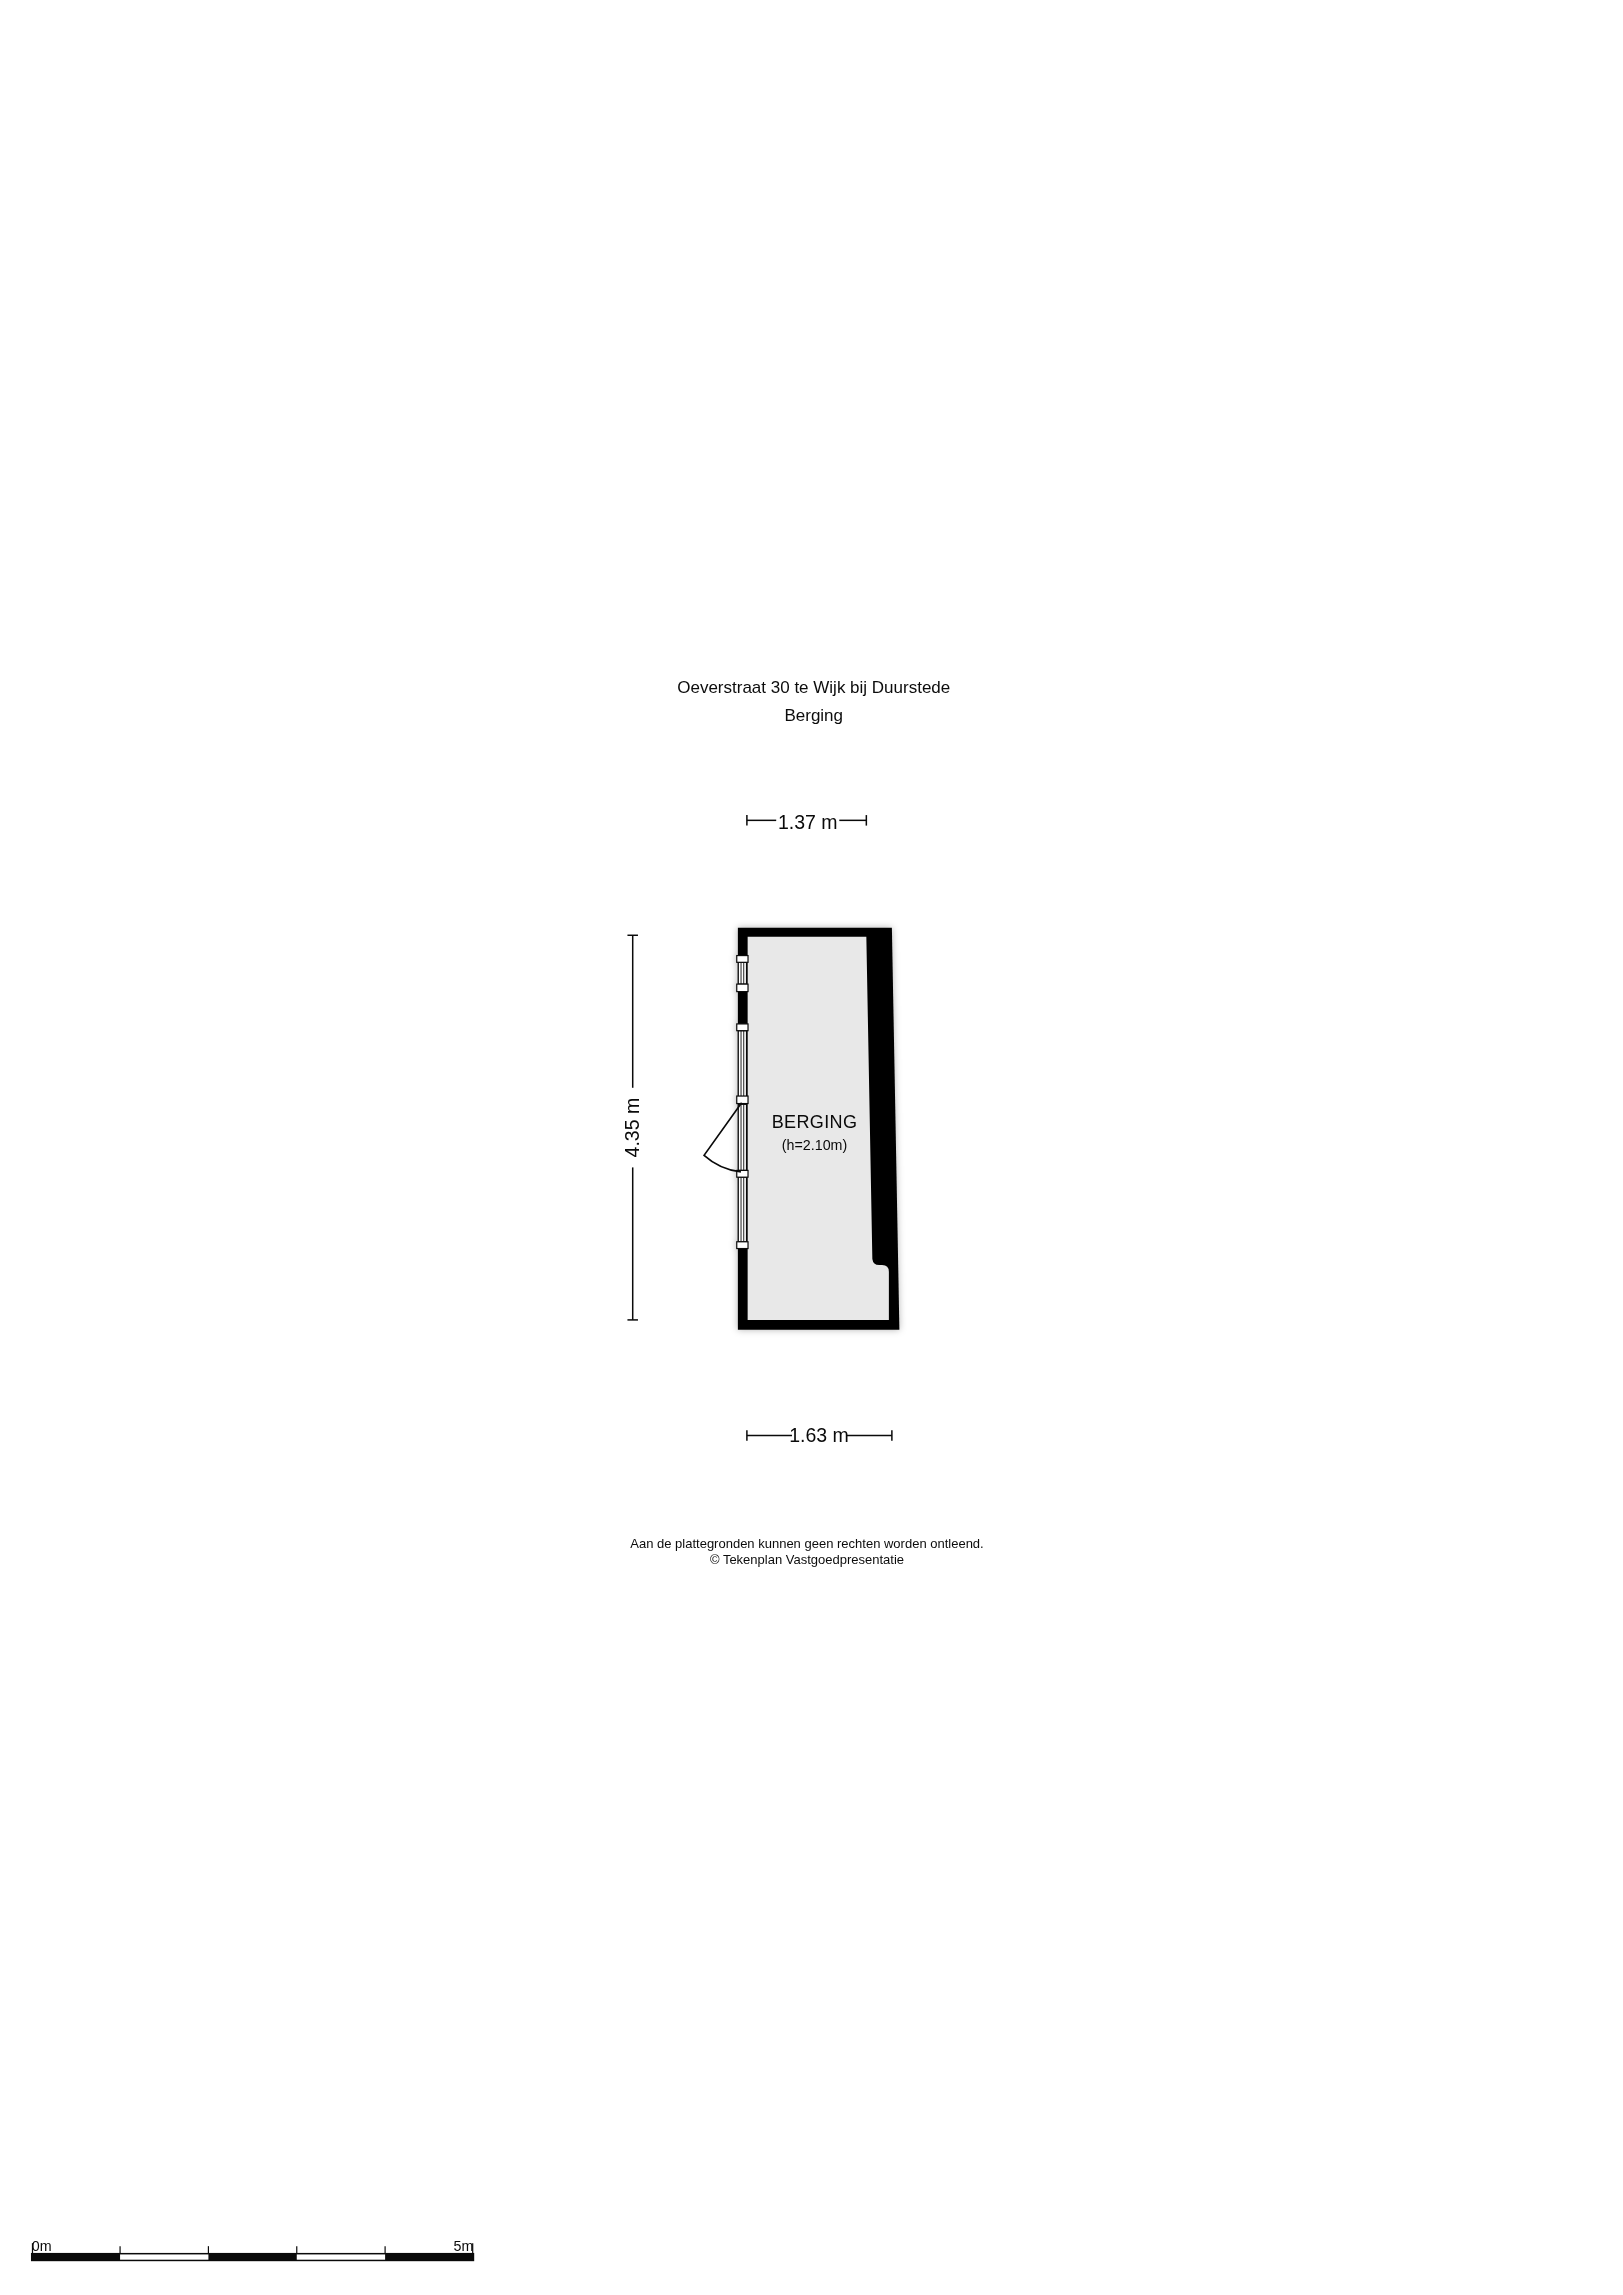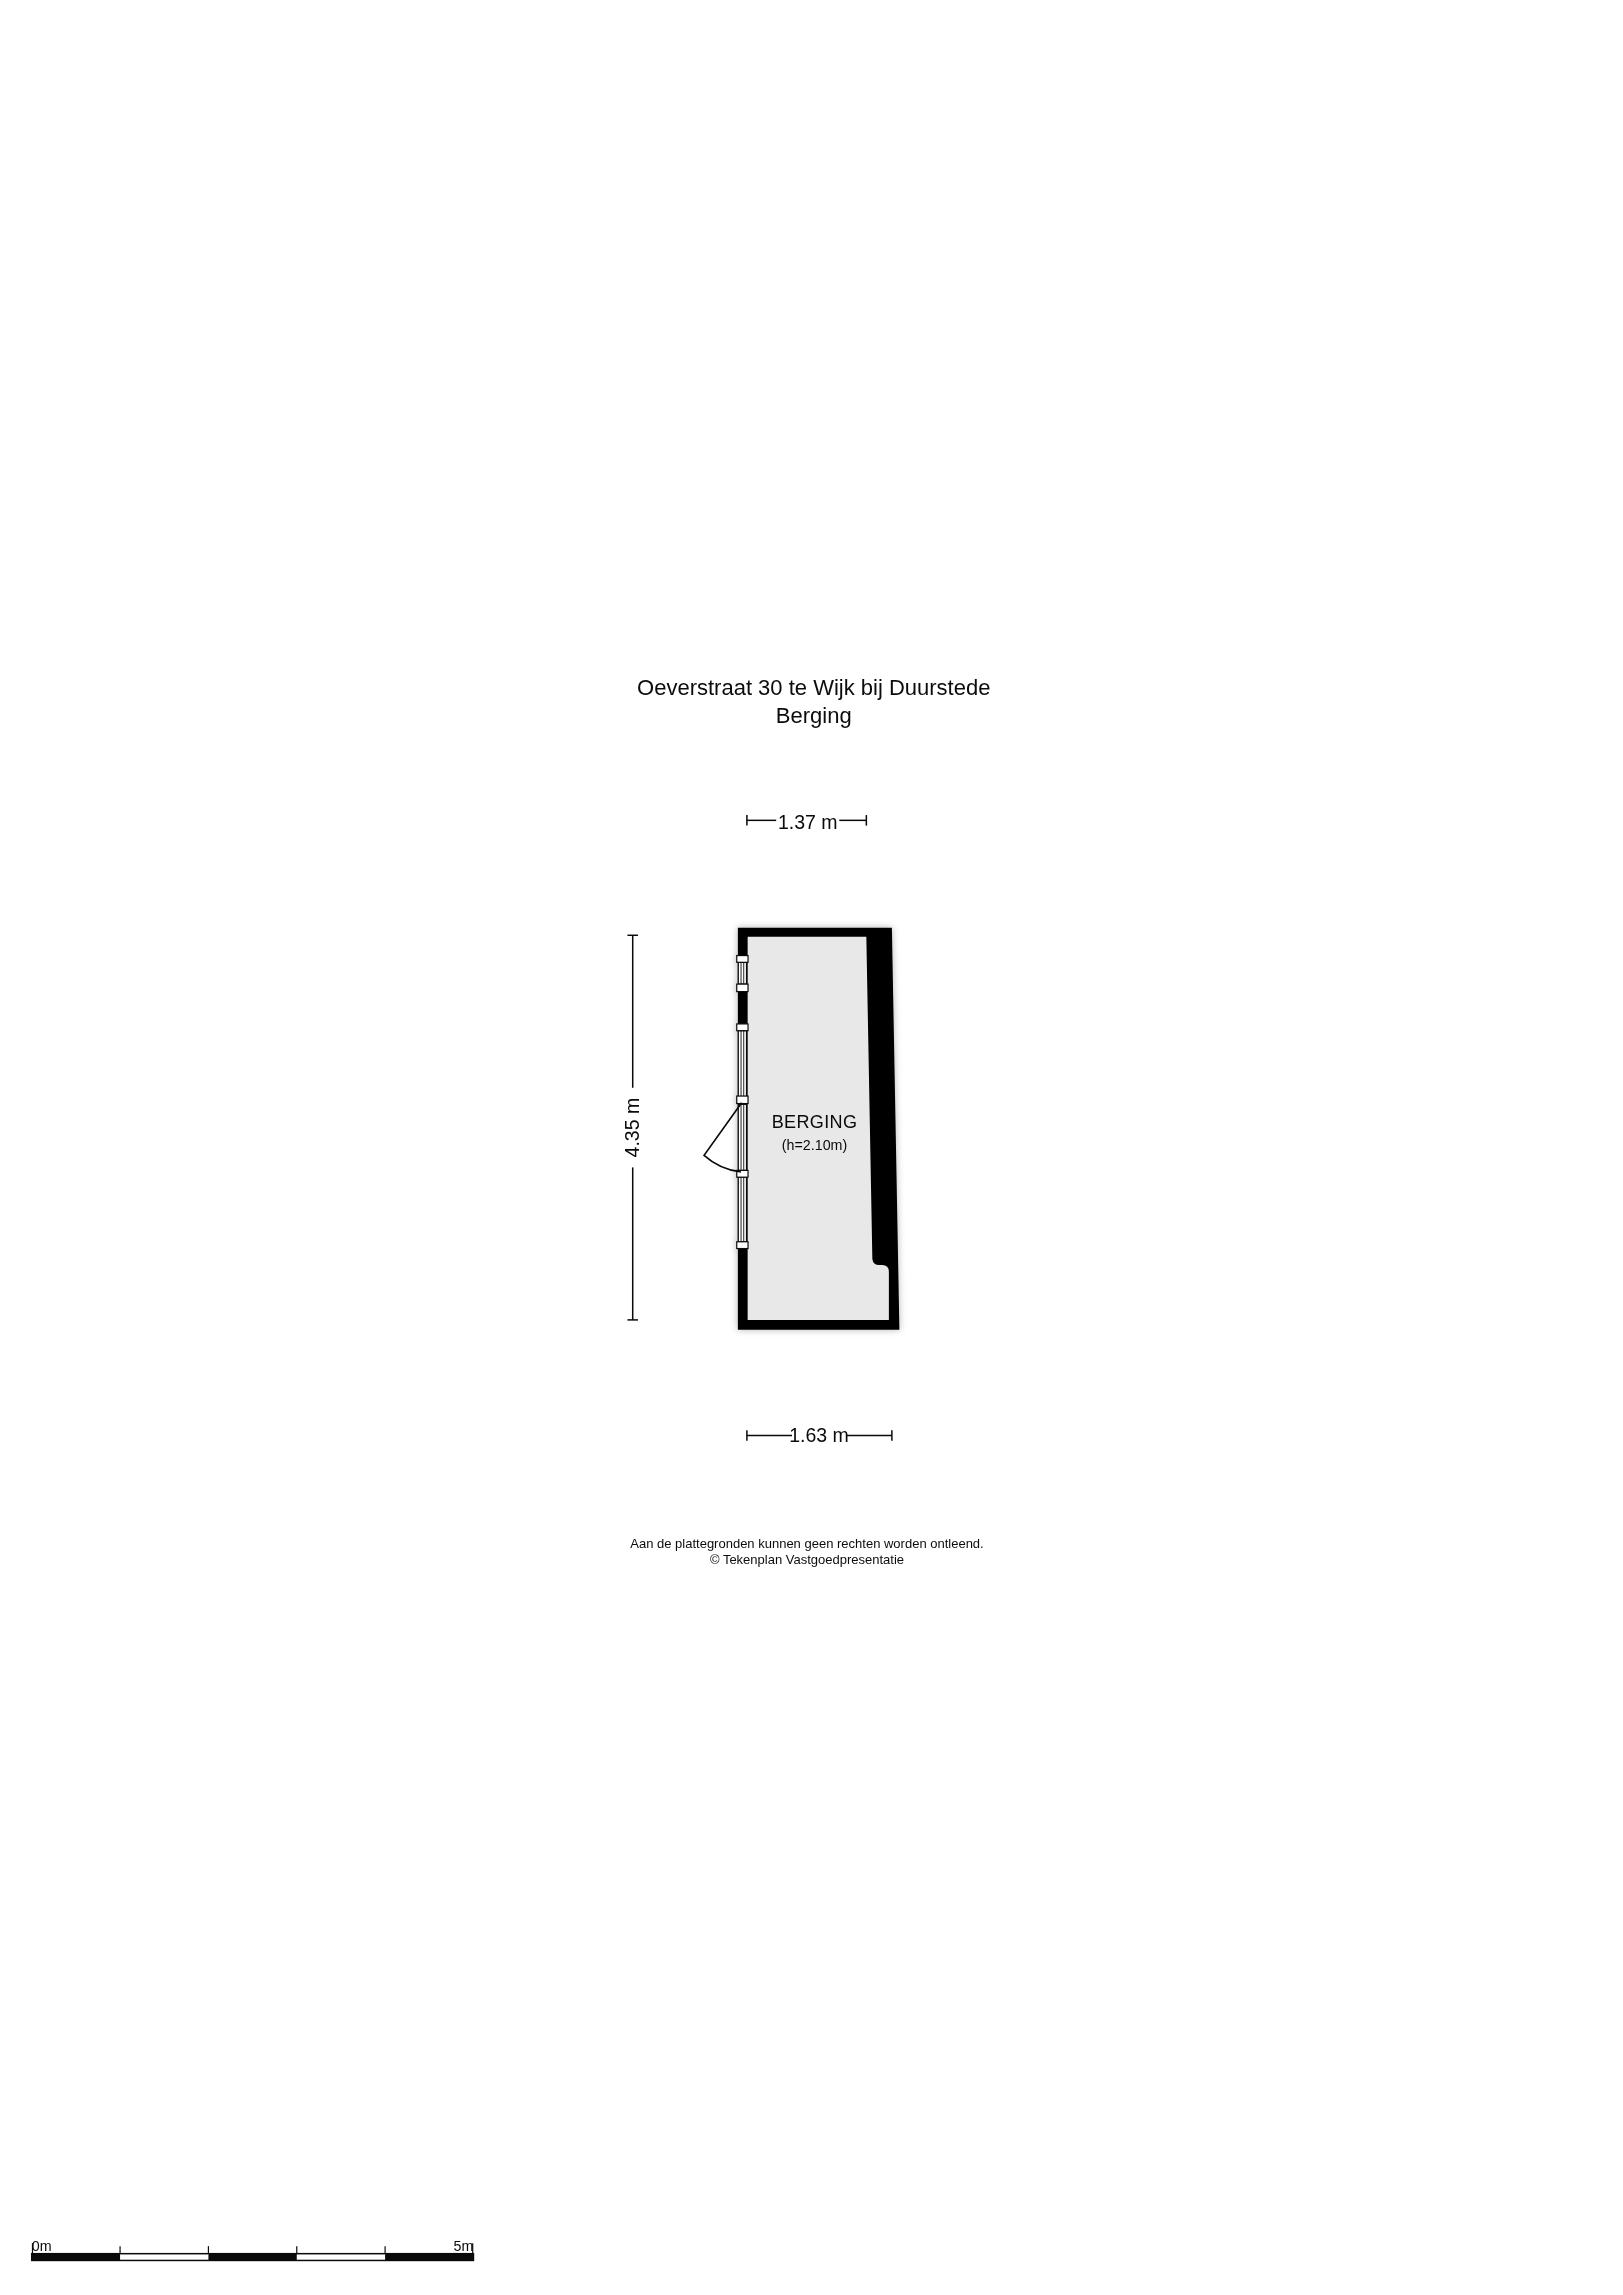--- a/index.html
+++ b/index.html
@@ -11,21 +11,21 @@
     font-family: "Liberation Sans", sans-serif;
     color: #0a0a0a;
     overflow: hidden;
   }
   .title-block {
     position: absolute;
     top: 674px;
     left: 4.5px;
     right: 0;
     text-align: center;
-    font-size: 22px;
+    font-size: 17px;
     line-height: 28px;
     color: #0c0c0c;
   }
   .footer-block {
     position: absolute;
     top: 1536px;
     left: -9px;
     right: 0;
     text-align: center;
     font-size: 13px;

